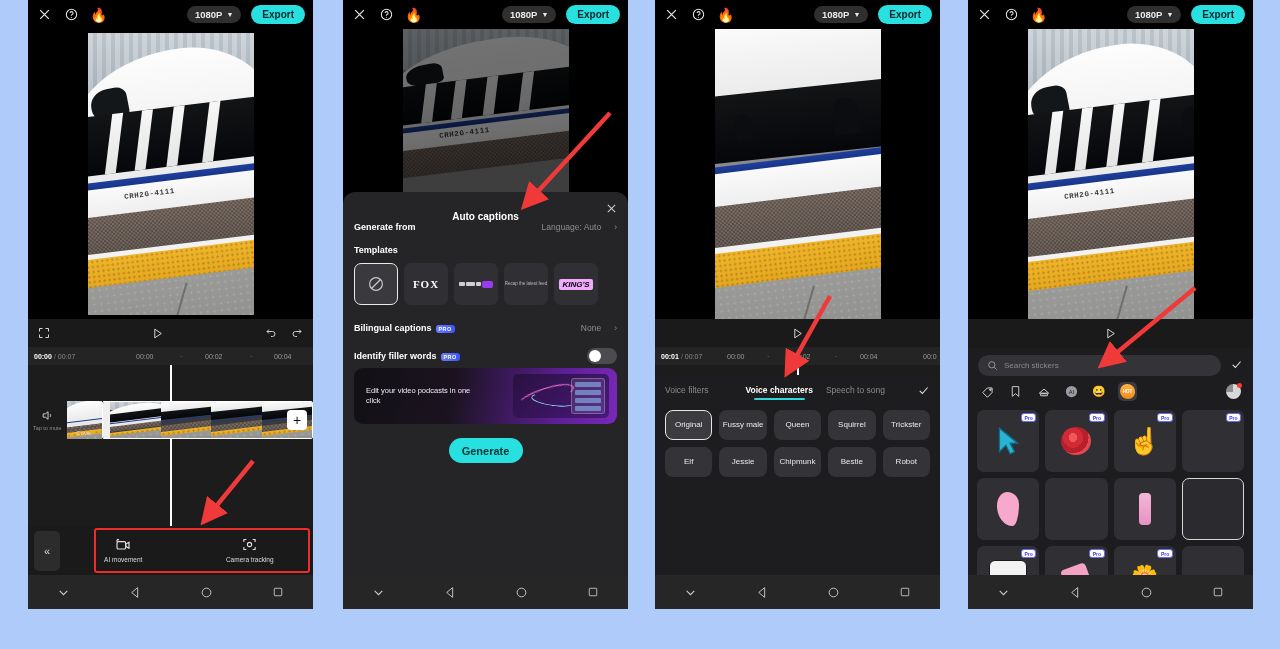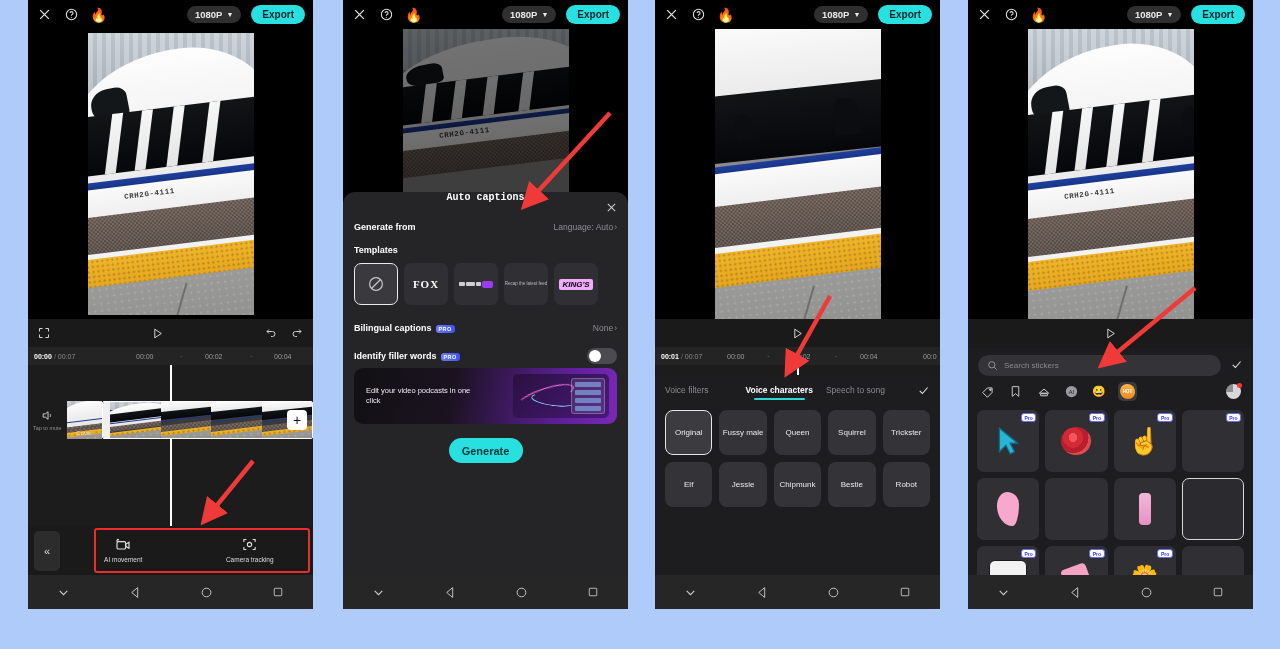--- a/index.html
+++ b/index.html
@@ -154,27 +154,27 @@
   .red-hilite { position:absolute; border:2.5px solid #ef2b2b; border-radius:3px; }
 
   
   .navbar { position:absolute; left:0; right:0; bottom:0; height:34px;
       background:#262626; display:flex; align-items:center; justify-content:space-around; }
   .nav-ic { color:#cfcfcf; display:flex; }
 
   
   .sheet { position:absolute; left:0; right:0; bottom:34px; top:192px;
       background:#252528; border-radius:12px 12px 0 0; padding: 0 11px; }
-  .sheet-head { height:30px; display:flex; align-items:flex-start; justify-content:center;
-      position:relative;font-family:Liberation Mono, monospace; }
+  .sheet-head { height:30px; display:flex; align-items:flex-end; justify-content:center;
+      position:relative; }
   .sheet-title { font-size:10px; font-weight:700; color:#fff; }
   .sheet-close { position:absolute; right:0; top:8px; color:#cfcfcf; }
   .row-between { display:flex; align-items:center; justify-content:space-between; }
   .sec-label { font-size:9px; font-weight:700; color:#fff; }
-  .sec-value { font-size:8.5px; color:#8e8e93; display:flex; align-items:center; gap:1px; }
+  .sec-value { font-size:8.5px; color:#8e8e93; display:flex; align-items:center; gap:13px; }
   .seg-row { display:flex; gap:6px; margin-top:8px; }
   .seg { flex:1; height:25px; border-radius:6px; background:#343438; display:flex;
       align-items:center; justify-content:center; font-size:8.5px; color:#8a8a8f; }
   .seg.active { background:#3c3c41; color:#fff; border:1.2px solid #e4e4e4; }
   .tpl-row { display:flex; gap:6px; margin-top:8px; }
   .tpl { width:44px; height:42px; border-radius:7px; background:#303034;
       display:flex; align-items:center; justify-content:center; overflow:hidden; }
   .tpl.active { border:1.4px solid #e9e9e9; background:#3a3a3e; }
   .tpl-fox { font-family:"Liberation Serif", serif; font-weight:700; font-size:11px;
       letter-spacing:1px; color:#fff; }
@@ -212,21 +212,21 @@
 
   
   .vpanel { position:absolute; left:0; right:0; bottom:34px; top:375px; background:#1d1d1f; }
   .vtabs { display:flex; align-items:center; padding: 8px 10px 0; gap:13px; }
   .vtab { font-size:8.5px; color:#8b8b90; padding-bottom:5px; position:relative; }
   .vtab.active { color:#fff; font-weight:700;margin-left:24px; }
   .vtab.active:after { content:""; position:absolute; left:12%; right:12%; bottom:0; height:2px;
       background:#2fd7d7; border-radius:2px; }
   .vcheck { margin-left:auto; color:#e0e0e0; }
   .vgrid { display:grid; grid-template-columns:repeat(5,1fr); gap:7px; padding:9px 10px; }
-  .vcell { height:45px; border-radius:8px; background:#343438; display:flex;
+  .vcell { height:30px; border-radius:8px; background:#343438; display:flex;
       align-items:center; justify-content:center; text-align:center;
       font-size:8px; color:#e9e9ec; line-height:1.25; padding:2px; }
   .vcell.active { background:#3b3b40; border:1.3px solid #e6e6e6; }
 
   
   .spanel { position:absolute; left:0; right:0; bottom:34px; top:348px; background:#1d1d1f; }
   .searchrow { display:flex; align-items:center; gap:9px; padding:7px 10px 4px; }
   .searchbox { flex:1; height:21px; border-radius:11px; background:#333338;
       display:flex; align-items:center; gap:6px; padding:0 9px; }
   .searchbox .ph { font-size:8px; color:#88888e; }

